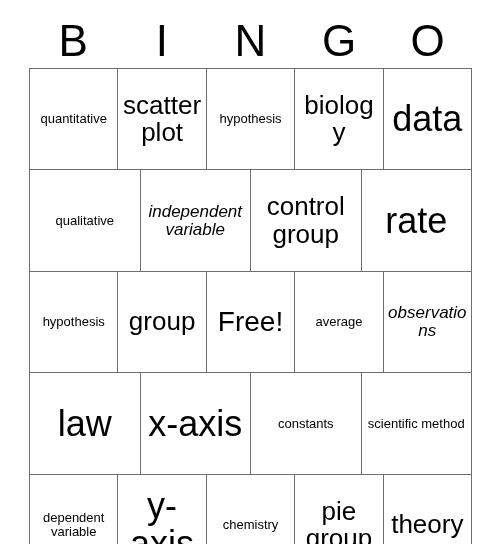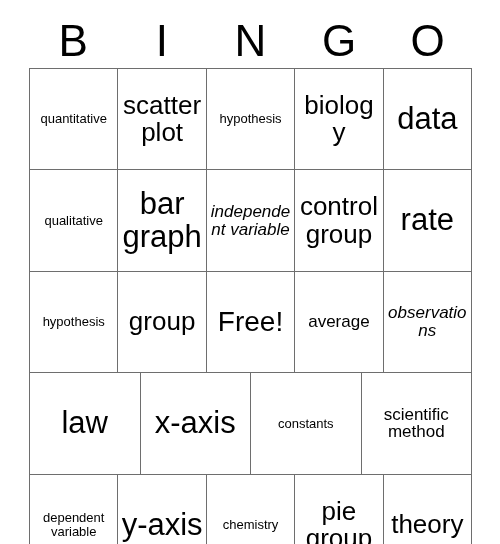--- a/index.html
+++ b/index.html
@@ -74,24 +74,24 @@
   .cell-text {
     display: block;
     width: 100%;
     line-height: 1.05;
     word-wrap: break-word;
     hyphens: none;
   }
   
   .fs-xs  { font-size: 17px; font-style: italic; }
   .fs-sm  { font-size: 13px; }
-  .fs-md  { font-size: 17px; }
+  .fs-md  { font-size: 13px; }
   .fs-lg  { font-size: 26px; }
   .fs-xl  { font-size: 26px; }
-  .fs-xxl { font-size: 31px; }
+  .fs-xxl { font-size: 36px; }
   .fs-free { font-size: 28px; }
 </style>
 </head>
 <body>
 
 <div id="card">
 
   <div id="header-row">
     <div class="header-letter">B</div>
     <div class="header-letter">I</div>
@@ -116,23 +116,20 @@
           <span class="cell-text fs-lg">biology</span>
         </div>
       <div class="bingo-cell">
           <span class="cell-text fs-xxl">data</span>
         </div>
     </div>
 
     <div class="bingo-row">
       <div class="bingo-cell">
           <span class="cell-text fs-sm">qualitative</span>
-        </div>
-      <div class="bingo-cell">
-          <span class="cell-text fs-xxl">bar graph</span>
         </div>
       <div class="bingo-cell">
           <span class="cell-text fs-xs">independent variable</span>
         </div>
       <div class="bingo-cell">
           <span class="cell-text fs-lg">control group</span>
         </div>
       <div class="bingo-cell">
           <span class="cell-text fs-xxl">rate</span>
         </div>

